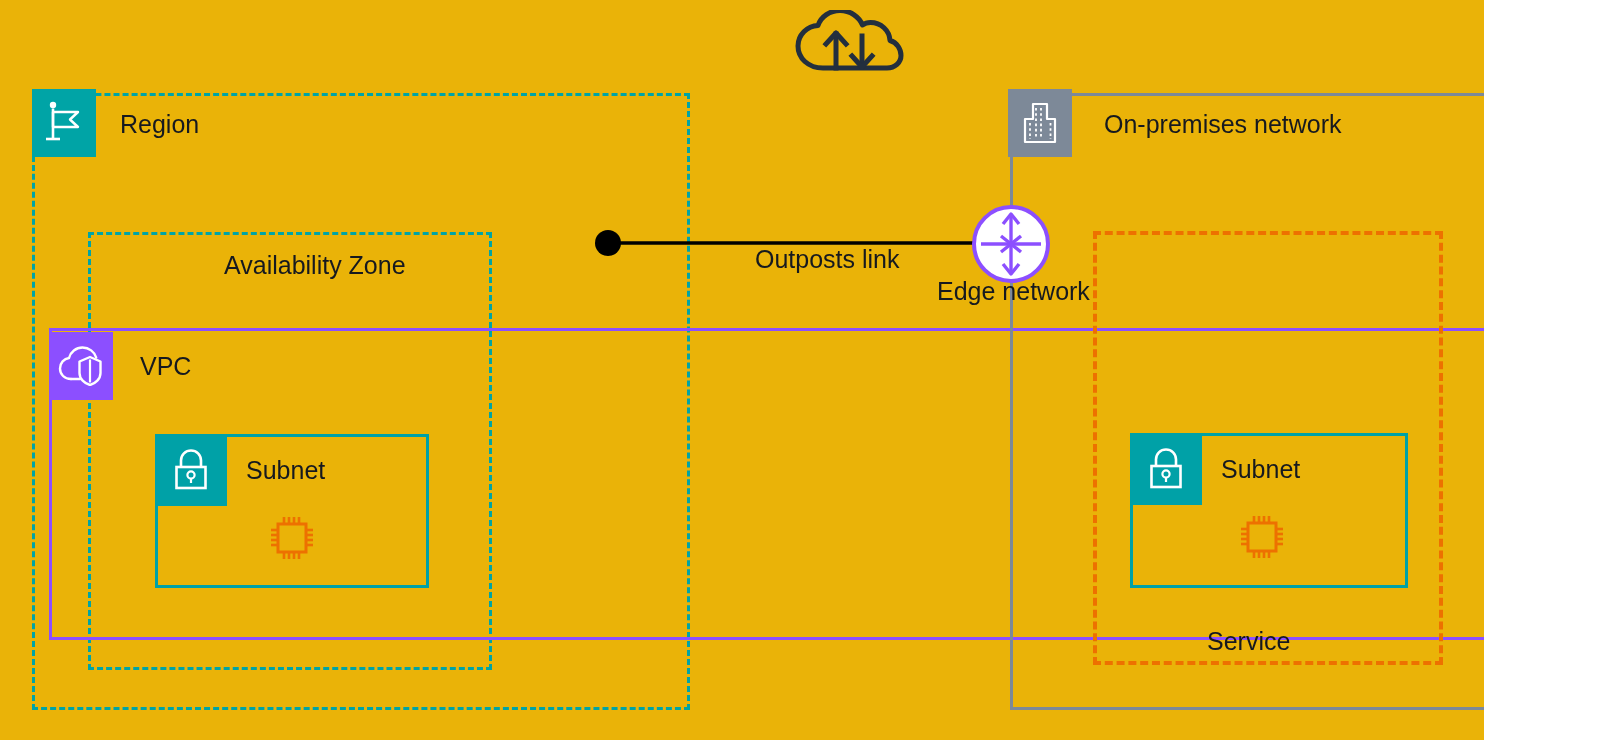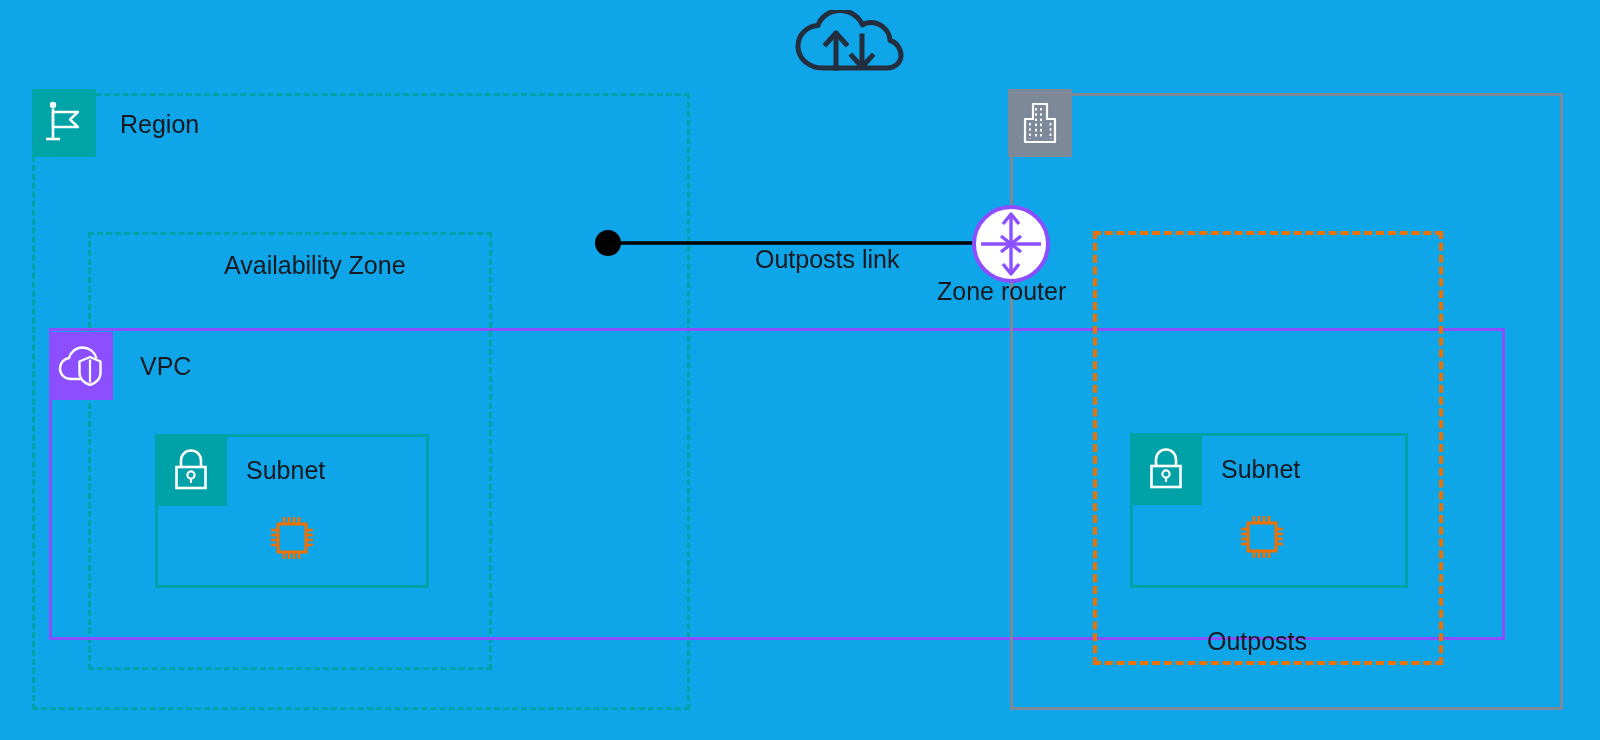--- a/index.html
+++ b/index.html
@@ -6,23 +6,23 @@
     margin: 0;
     padding: 0;
     background: #ffffff;
   }
   body {
     font-family: "Liberation Sans", sans-serif;
     -webkit-font-smoothing: antialiased;
   }
   #canvas {
     position: relative;
-    width: 1600px;
+    width: 1484px;
     height: 740px;
-    background: #0ea5e9;
+    background: #eab308;
     overflow: hidden;
   }
   .box {
     position: absolute;
     box-sizing: border-box;
     background: transparent;
   }
   .lbl {
     position: absolute;
     color: #16191f;
@@ -127,23 +127,24 @@
     <svg width="36" height="44" viewBox="0 0 36 44">
       <path d="M11 3 L25 3 L25 18 L33 18 L33 41 L3 41 L3 18 L11 18 Z" fill="none" stroke="#ffffff" stroke-width="2.2" stroke-linejoin="round"></path>
       <g stroke="#ffffff" stroke-width="1.8" stroke-dasharray="2.6 2.6">
         <line x1="14" y1="7" x2="14" y2="38"></line>
         <line x1="19" y1="7" x2="19" y2="38"></line>
         <line x1="8" y1="22" x2="8" y2="38"></line>
         <line x1="28.5" y1="22" x2="28.5" y2="38"></line>
       </g>
     </svg>
   </div>
+  <div class="lbl" style="left:1104px; top:112px;">On-premises network</div>
 
   <div class="box" style="left:1093px; top:231px; width:350px; height:434px; border:4px dashed #ED7100;"></div>
-  <div class="lbl" style="left:1207px; top:629px;">Outposts</div>
+  <div class="lbl" style="left:1207px; top:629px;">Service</div>
 
   <div class="box" style="left:1130px; top:433px; width:278px; height:155px; border:3px solid #00A1A7;"></div>
 
   <div class="icon-sq" style="left:1130px; top:433px; width:72px; height:72px; background:#00A1A7;">
     <svg width="40" height="44" viewBox="0 0 40 44">
       <path d="M10 19 L10 12.5 C10 6.8 14.5 2.5 20 2.5 C25.5 2.5 30 6.8 30 12.5 L30 19" fill="none" stroke="#ffffff" stroke-width="2.6"></path>
       <rect x="5.5" y="19" width="29" height="21" fill="none" stroke="#ffffff" stroke-width="2.6"></rect>
       <circle cx="20" cy="27" r="3.6" fill="none" stroke="#ffffff" stroke-width="2.2"></circle>
       <line x1="20" y1="30.5" x2="20" y2="35" stroke="#ffffff" stroke-width="2.2"></line>
     </svg>
@@ -188,15 +189,15 @@
       <g stroke="#8C4FFF" stroke-width="3.4" fill="none" stroke-linecap="butt">
         <line x1="40" y1="10" x2="40" y2="70"></line>
         <line x1="10" y1="40" x2="70" y2="40"></line>
         <polyline points="32,20 40,10 48,20" stroke-linejoin="round"></polyline>
         <polyline points="32,60 40,70 48,60" stroke-linejoin="round"></polyline>
         <polyline points="30,32 40,40 30,48" stroke-linejoin="round"></polyline>
         <polyline points="50,32 40,40 50,48" stroke-linejoin="round"></polyline>
       </g>
     </svg>
   </div>
-  <div class="lbl" style="left:937px; top:279px;">Zone router</div>
+  <div class="lbl" style="left:937px; top:279px;">Edge network</div>
 
 </div>
 
 </body></html>

